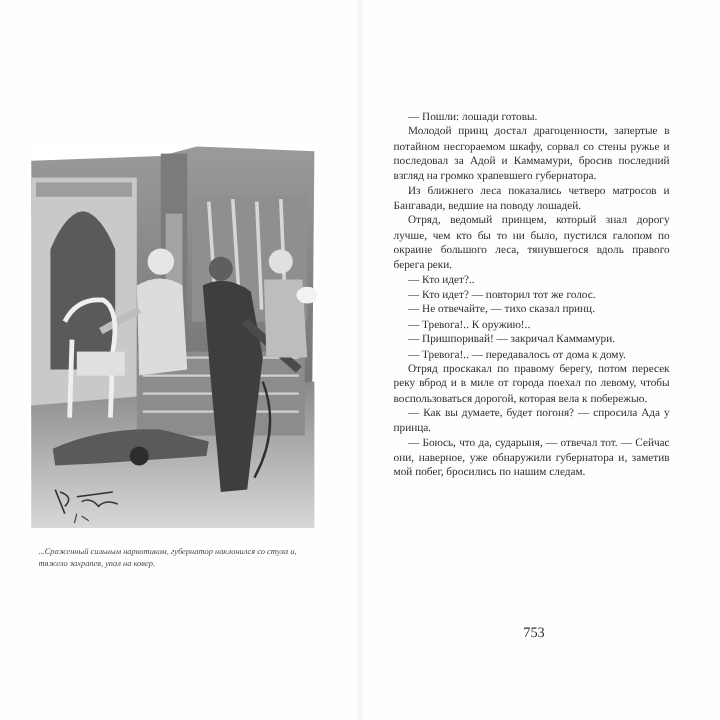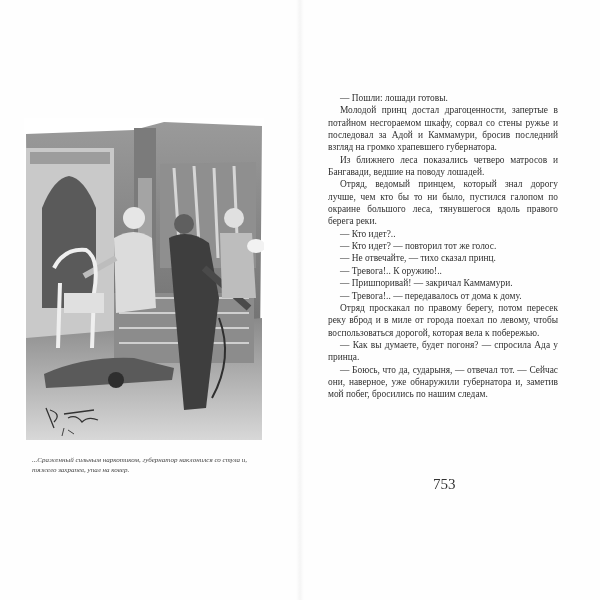--- a/index.html
+++ b/index.html
@@ -22,22 +22,22 @@
     position: absolute; left: 32px; top: 455px; width: 220px;
     font-style: italic; font-size: 7px; line-height: 10px; text-align: left; color: #444;
   }
   
   .text-page {
     position: absolute; left: 328px; top: 92px; width: 230px;
     font-size: 9.4px; line-height: 12.35px; color: #303030; text-align: justify;
   }
   .text-page p { margin: 0; text-indent: 12px; }
   .page-number {
-    position: absolute; left: 433px; top: 476px; width: 24px; text-align: left;
-    font-size: 15px; color: #333;
+    position: absolute; left: 433px; top: 520px; width: 24px; text-align: center;
+    font-size: 12px; color: #333;
   }
 </style>
 </head>
 <body>
 
 <div class="spread">
   <div class="gutter"></div>
 
   <div class="illustration">
     <svg viewBox="0 0 240 322" preserveAspectRatio="none">

